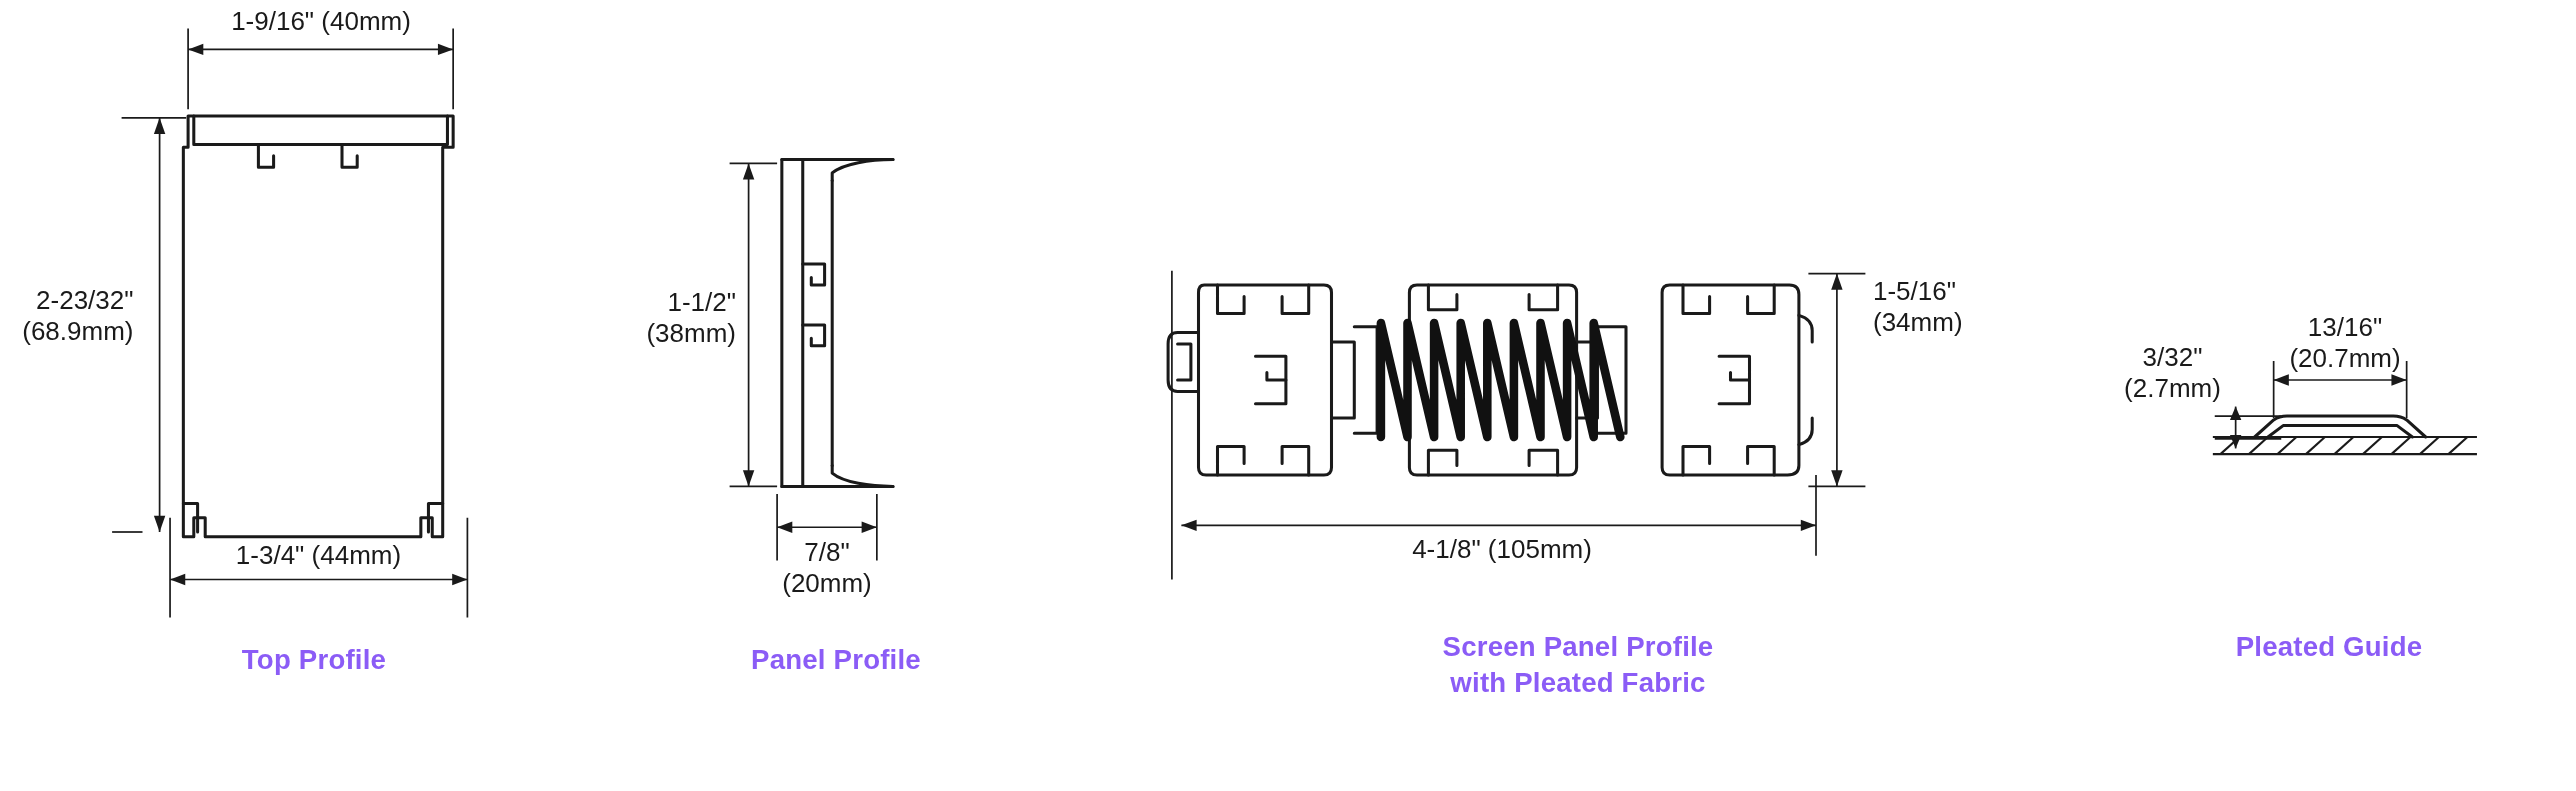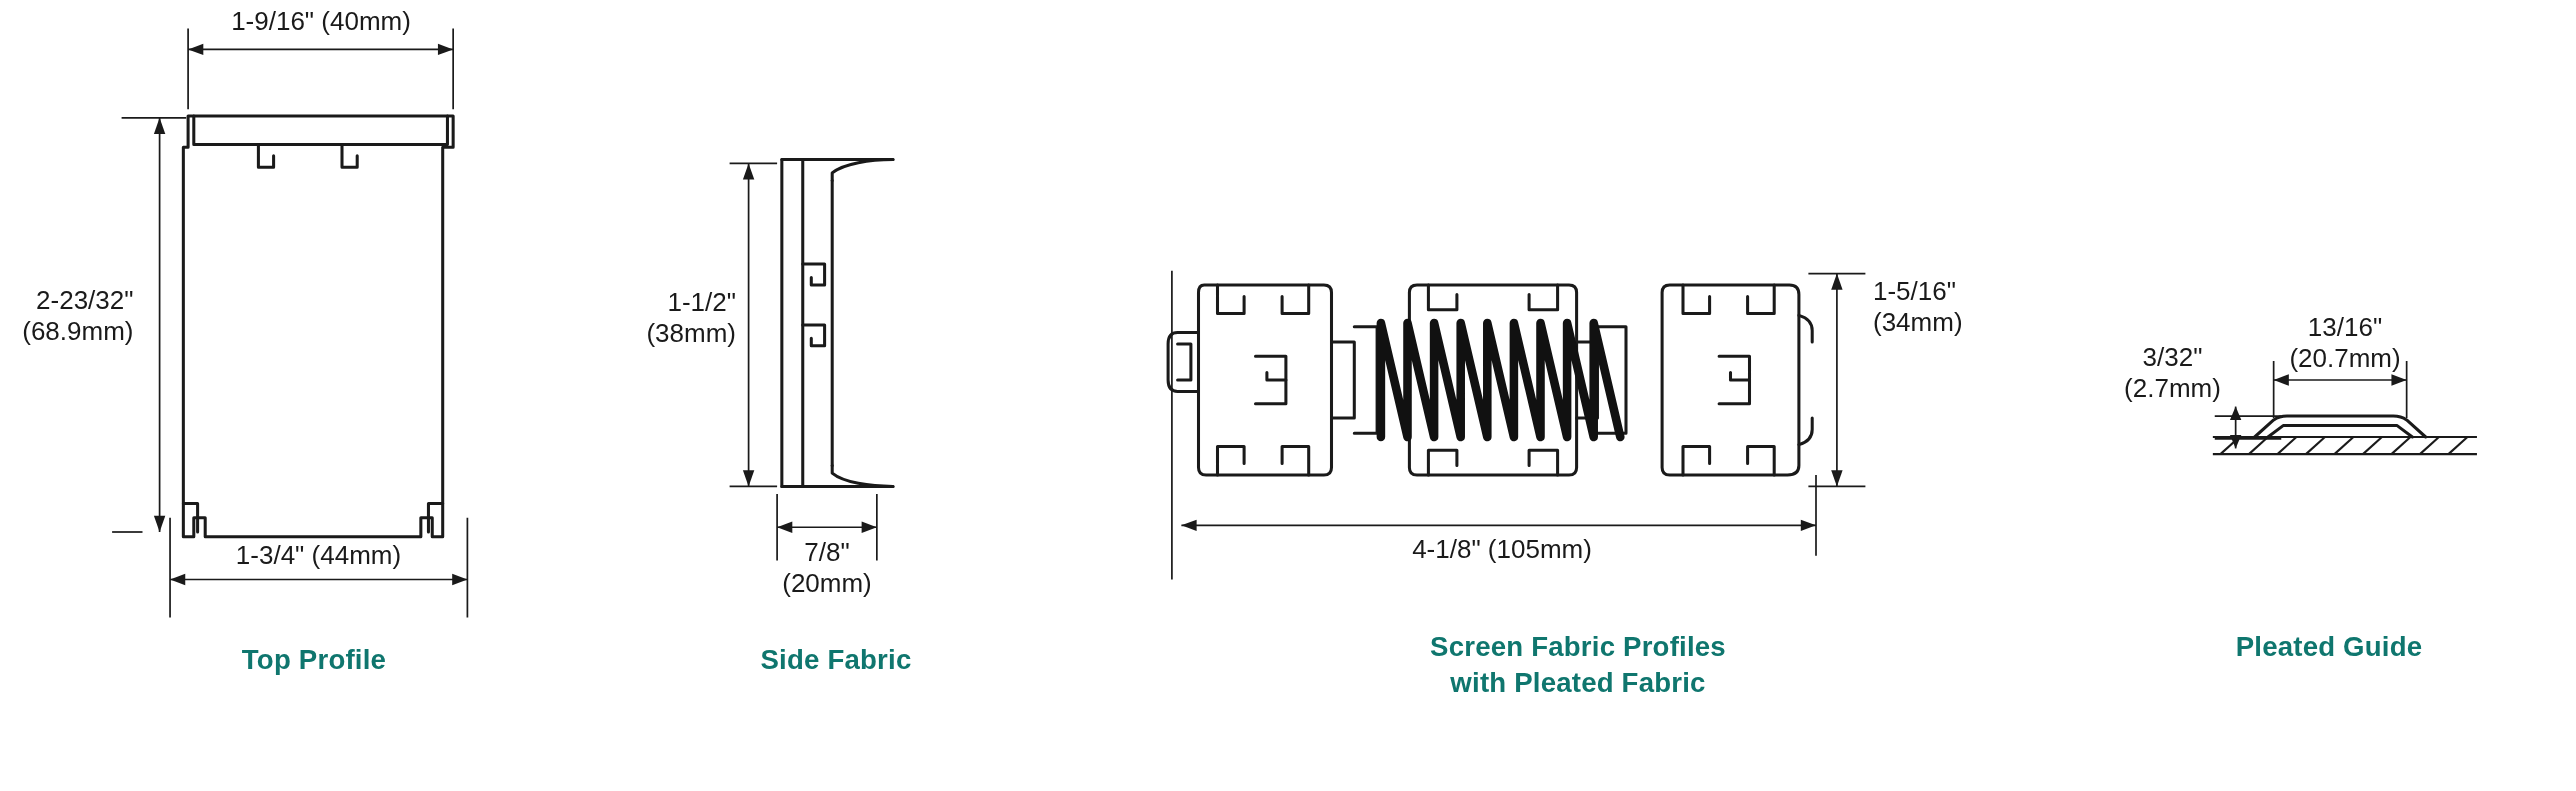--- a/index.html
+++ b/index.html
@@ -24,21 +24,21 @@
     position: absolute;
     top: 0;
     height: 792px;
   }
   .caption {
     position: absolute;
     text-align: center;
     font-weight: bold;
     font-size: 27.6px;
     line-height: 36px;
-    color: #0f766e;
+    color: #8b5cf6;
     letter-spacing: 0.2px;
     white-space: pre-line;
   }
   .dimlabel {
     position: absolute;
     font-size: 26px;
     line-height: 31px;
     color: #1a1a1a;
     white-space: pre-line;
   }
@@ -125,21 +125,21 @@
 
       <path class="prof" d="M236,190 L236,490"></path>
     </svg>
 
     <div class="dimlabel right" style="left:-43px; top:287px; width:171px;">1-1/2"
 (38mm)</div>
 
     <div class="dimlabel center" style="left:124px; top:537px; width:190px;">7/8"
 (20mm)</div>
 
-    <div class="caption" style="left:76px; top:642px; width:304px;">Side Fabric</div>
+    <div class="caption" style="left:76px; top:642px; width:304px;">Panel Profile</div>
   </div>
 
   <div class="panel" style="left:1122px; width:913px;">
     <svg width="913" height="665" style="position:absolute; left:0; top:0;" viewBox="0 0 960 700">
 
       <line class="thin" x1="52" y1="285" x2="52" y2="610"></line>
 
       <line class="thin" x1="752" y1="288" x2="752" y2="512"></line>
       <polygon points="752,288 746,305 758,305" fill="#1a1a1a"></polygon>
       <polygon points="752,512 746,495 758,495" fill="#1a1a1a"></polygon>
@@ -186,21 +186,21 @@
       <path class="spring" d="M272,460 L272,340 L300,460 L300,340 L328,460 L328,340 L356,460 L356,340
                               L384,460 L384,340 L412,460 L412,340 L440,460 L440,340 L468,460 L468,340
                               L496,460 L496,340 L524,460"></path>
     </svg>
 
     <div class="dimlabel" style="left:751px; top:276px; width:209px;">1-5/16"
 (34mm)</div>
 
     <div class="dimlabel center" style="left:228px; top:534px; width:304px;">4-1/8" (105mm)</div>
 
-    <div class="caption" style="left:190px; top:629px; width:532px;">Screen Fabric Profiles
+    <div class="caption" style="left:190px; top:629px; width:532px;">Screen Panel Profile
 with Pleated Fabric</div>
   </div>
 
   <div class="panel" style="left:2034px; width:542px;">
     <svg width="542" height="665" style="position:absolute; left:0; top:0;" viewBox="0 0 570 700">
 
       <line class="thin" x1="252" y1="400" x2="392" y2="400"></line>
       <polygon points="252,400 268,394 268,406" fill="#1a1a1a"></polygon>
       <polygon points="392,400 376,394 376,406" fill="#1a1a1a"></polygon>
       <line class="thin" x1="252" y1="380" x2="252" y2="440"></line>

